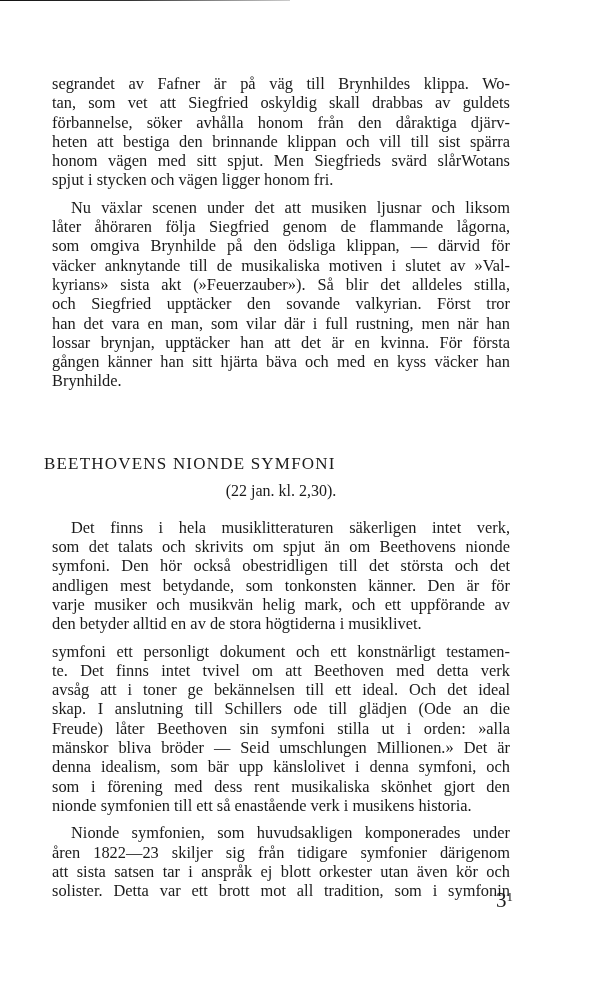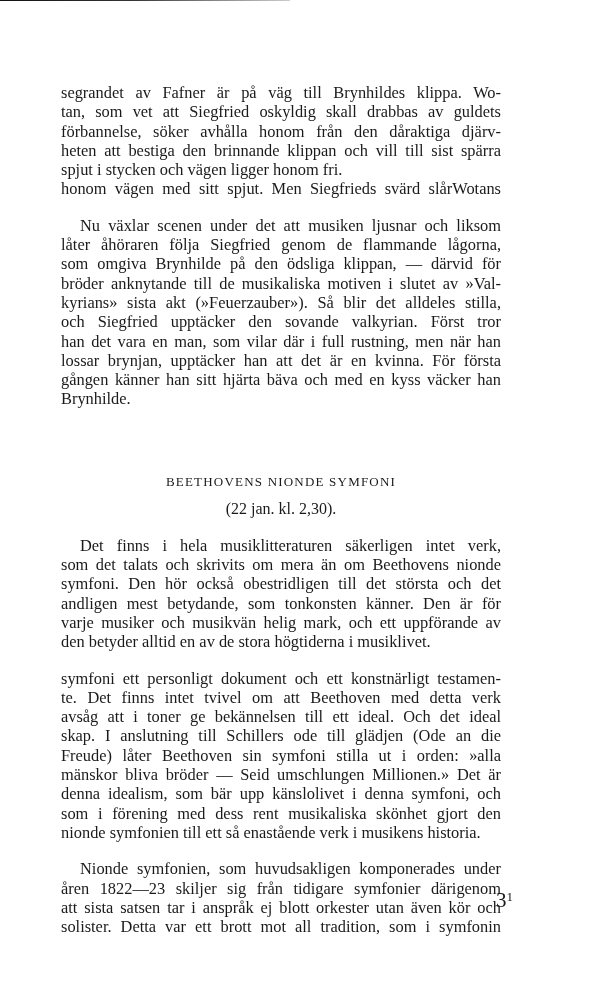--- a/index.html
+++ b/index.html
@@ -26,37 +26,36 @@
   .page {
     position: absolute;
     left: 44px;
     top: 66px;
     width: 474px;
   }
   .para {
     font-size: 16.4px;
     line-height: 19.3px;
     text-align: justify;
-    margin: 17px;
+    margin: 8px;
   }
   .para .line {
     display: block;
     text-align: justify;
     text-align-last: justify;
     white-space: nowrap;
   }
   .para .line.last {
     text-align-last: left;
   }
   .indent {
     padding-left: 19px;
   }
   .heading {
-    text-align: center;
-    font-size: 13px;
+    font-size: 17px;
     letter-spacing: 1.2px;
     margin: 62px 0 0 0;
     line-height: 22px;
   }
   .subheading {
     text-align: center;
     font-size: 16px;
     margin: 6px 0 17px 0;
     line-height: 20px;
   }
@@ -77,43 +76,43 @@
 
 <div class="scan-edge"></div>
 
 <div class="page">
 
   <p class="para">
     <span class="line">segrandet av Fafner är på väg till Brynhildes klippa. Wo-</span>
     <span class="line">tan, som vet att Siegfried oskyldig skall drabbas av guldets</span>
     <span class="line">förbannelse, söker avhålla honom från den dåraktiga djärv-</span>
     <span class="line">heten att bestiga den brinnande klippan och vill till sist spärra</span>
+    <span class="line">honom vägen med sitt spjut. Men Siegfrieds svärd slårWotans</span>
     <span class="line last">spjut i stycken och vägen ligger honom fri.</span>
-    <span class="line">honom vägen med sitt spjut. Men Siegfrieds svärd slårWotans</span>
   </p>
 
   <p class="para">
     <span class="line indent">Nu växlar scenen under det att musiken ljusnar och liksom</span>
     <span class="line">låter åhöraren följa Siegfried genom de flammande lågorna,</span>
     <span class="line">som omgiva Brynhilde på den ödsliga klippan, — därvid för</span>
-    <span class="line">bröder anknytande till de musikaliska motiven i slutet av »Val-</span>
+    <span class="line">väcker anknytande till de musikaliska motiven i slutet av »Val-</span>
     <span class="line">kyrians» sista akt (»Feuerzauber»). Så blir det alldeles stilla,</span>
     <span class="line">och Siegfried upptäcker den sovande valkyrian. Först tror</span>
     <span class="line">han det vara en man, som vilar där i full rustning, men när han</span>
     <span class="line">lossar brynjan, upptäcker han att det är en kvinna. För första</span>
     <span class="line">gången känner han sitt hjärta bäva och med en kyss väcker han</span>
     <span class="line last">Brynhilde.</span>
   </p>
 
   <div class="heading">BEETHOVENS NIONDE SYMFONI</div>
   <div class="subheading">(22 jan. kl. 2,30).</div>
 
   <p class="para">
     <span class="line indent">Det finns i hela musiklitteraturen säkerligen intet verk,</span>
-    <span class="line">som det talats och skrivits om mera än om Beethovens nionde</span>
+    <span class="line">som det talats och skrivits om spjut än om Beethovens nionde</span>
     <span class="line">symfoni. Den hör också obestridligen till det största och det</span>
     <span class="line">andligen mest betydande, som tonkonsten känner. Den är för</span>
     <span class="line">varje musiker och musikvän helig mark, och ett uppförande av</span>
     <span class="line last">den betyder alltid en av de stora högtiderna i musiklivet.</span>
   </p>
 
   <p class="para">
     <span class="line">symfoni ett personligt dokument och ett konstnärligt testamen-</span>
     <span class="line">te. Det finns intet tvivel om att Beethoven med detta verk</span>
     <span class="line">avsåg att i toner ge bekännelsen till ett ideal. Och det ideal</span>

